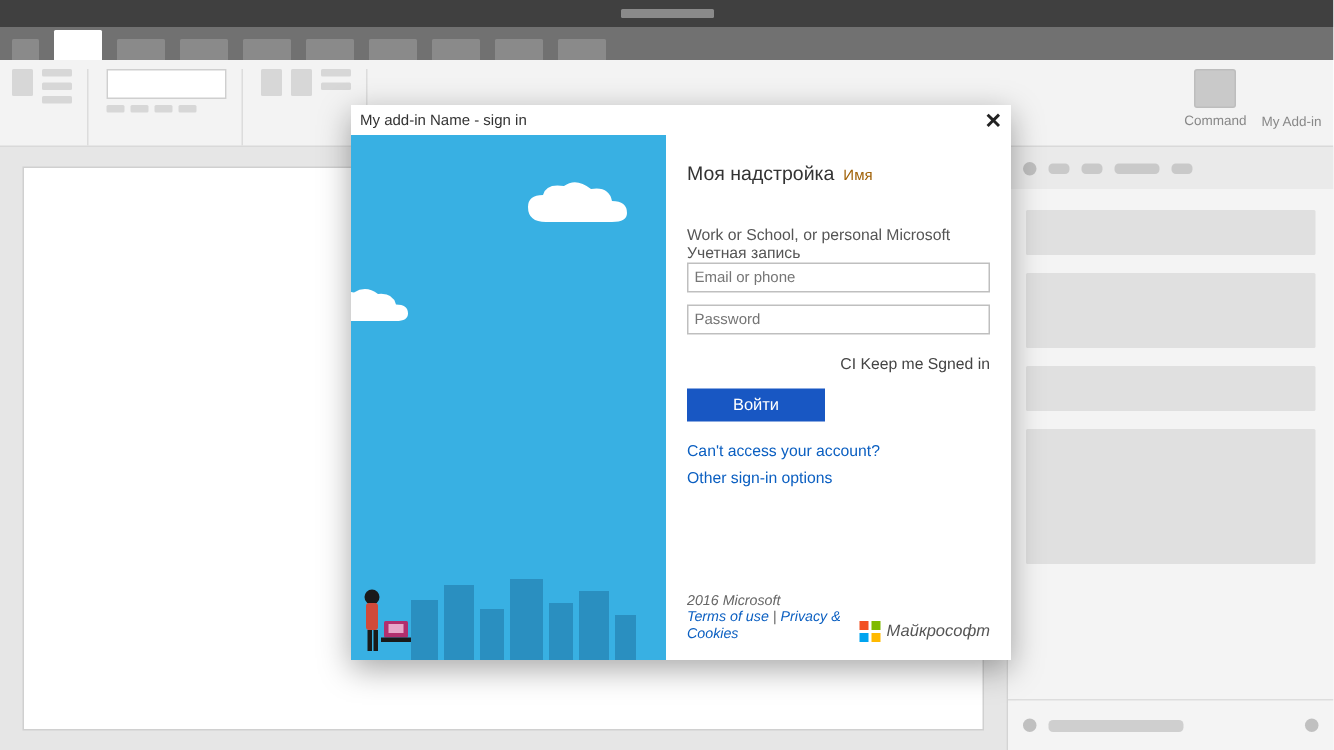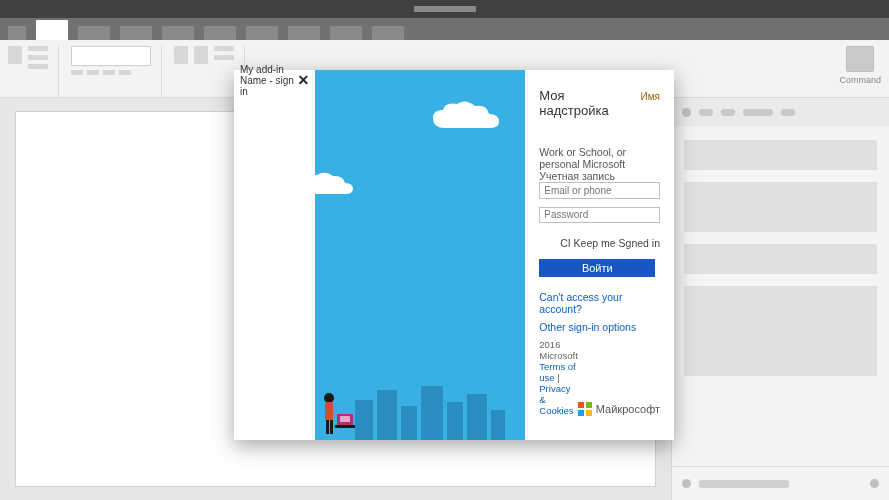--- a/index.html
+++ b/index.html
@@ -19,57 +19,57 @@
   .ribbon { background: #f3f3f3; border-bottom: 1px solid #d9d9d9; height: 58px; display: flex; align-items: stretch; padding: 6px 8px 0 8px; gap: 12px; }
   .ribbon-group { display: flex; gap: 6px; align-items: flex-start; padding-right: 10px; border-right: 1px solid #dcdcdc; }
   .ribbon-group:last-child { border-right: none; }
   .rib-col { display: flex; flex-direction: column; gap: 4px; }
   .rib-block { background: #d7d7d7; border-radius: 1px; }
   .rib-lg { width: 14px; height: 18px; }
   .rib-sm { width: 20px; height: 5px; }
   .rib-xs { width: 12px; height: 5px; }
   .rib-input { width: 80px; height: 20px; background: #fff; border: 1px solid #cfcfcf; }
   .ribbon-spacer { flex: 1; }
-  .ribbon-right { display: flex; align-items: flex-start; flex-direction: column; }
+  .ribbon-right { display: flex; gap: 10px; align-items: flex-start; }
   .command-btn { display: flex; flex-direction: column; align-items: center; gap: 3px; }
   .command-icon { width: 28px; height: 26px; background: #c9c9c9; border: 1px solid #bdbdbd; border-radius: 2px; }
   .command-label { font-size: 9px; color: #888; }
 
   
   .workspace { position: absolute; top: 98px; left: 0; right: 0; bottom: 0; display: flex; background: #e6e6e6; }
   .doc-area { flex: 1; padding: 14px 16px; }
   .doc-page { background: #fff; width: 100%; height: 100%; box-shadow: 0 0 0 1px #d0d0d0; }
   .taskpane { width: 218px; background: #f4f4f4; border-left: 1px solid #d4d4d4; display: flex; flex-direction: column; }
   .taskpane-header { height: 28px; background: #eaeaea; display: flex; align-items: center; padding: 0 10px; gap: 8px; }
   .tph-dot { width: 9px; height: 9px; background: #bfbfbf; border-radius: 50%; }
   .tph-bar { height: 7px; background: #c9c9c9; border-radius: 3px; }
   .taskpane-body { flex: 1; padding: 14px 12px; display: flex; flex-direction: column; gap: 12px; }
   .tp-block { background: #e0e0e0; border-radius: 1px; }
   .tp-footer { height: 34px; border-top: 1px solid #ddd; display: flex; align-items: center; padding: 0 10px; gap: 8px; }
 
   
-  .dialog { position: absolute; top: 70px; left: 234px; width: 440px; height: 370px; background: #fff; box-shadow: 0 6px 20px rgba(0,0,0,0.35); display: flex; flex-direction: row; }
+  .dialog { position: absolute; top: 70px; left: 234px; width: 440px; height: 370px; background: #fff; box-shadow: 0 6px 20px rgba(0,0,0,0.35); display: flex; flex-direction: column; }
   .dialog-titlebar { height: 20px; padding: 0 6px; display: flex; align-items: center; justify-content: space-between; }
   .dialog-title { font-size: 10px; color: #333; }
   .dialog-close { font-size: 14px; font-weight: bold; cursor: pointer; color: #222; line-height: 1; }
   .dialog-body { flex: 1; display: flex; }
   .dialog-left { width: 210px; background: #38b0e3; position: relative; overflow: hidden; }
   .cloud1 { position: absolute; top: 30px; left: 110px; }
   .cloud2 { position: absolute; top: 100px; left: -24px; }
   .city { position: absolute; bottom: 0; left: 0; right: 0; height: 60px; }
-  .dialog-right { flex: 1; padding: 18px 14px 24px 14px; display: flex; flex-direction: column; font-size: 10.5px; color: #333; }
+  .dialog-right { flex: 1; padding: 18px 14px 12px 14px; display: flex; flex-direction: column; font-size: 10.5px; color: #333; }
   .brand-row { display: flex; align-items: baseline; gap: 6px; margin-bottom: 28px; }
   .brand-main { font-size: 13px; color: #333; }
   .brand-name { font-size: 10px; color: #a16207; }
   .account-label { font-size: 10.5px; color: #555; margin-bottom: 0; }
   .field { width: 100%; border: 1px solid #bfbfbf; height: 20px; font-size: 10px; padding: 0 4px; color: #777; margin-bottom: 8px; background: #fff; }
   .keep-row { font-size: 10.5px; color: #444; margin: 6px 0 10px 0; text-align: right; }
-  .signin-btn { width: 116px; height: 22px; background: #1857c3; color: #fff; border: none; font-size: 11px; cursor: pointer; margin-bottom: 14px; }
+  .signin-btn { width: 92px; height: 22px; background: #1857c3; color: #fff; border: none; font-size: 11px; cursor: pointer; margin-bottom: 14px; }
   .link { color: #0b5fc1; font-size: 10.5px; display: block; margin-bottom: 6px; cursor: pointer; }
-  .dialog-footer { margin-top: auto; display: flex; justify-content: flex-start; align-items: flex-end; font-size: 9.5px; color: #666; }
+  .dialog-footer { margin-top: auto; display: flex; justify-content: flex-start; align-items: flex-end; font-size: 9.5px; color: #666; font-style: italic; }
   .footer-links a { color: #0b5fc1; text-decoration: none; }
   .ms-brand { display: flex; align-items: center; gap: 4px; font-size: 11px; color: #555; }
   .ms-logo { width: 14px; height: 14px; display: grid; grid-template-columns: 1fr 1fr; grid-template-rows: 1fr 1fr; gap: 1.5px; }
   .ms-logo span:nth-child(1){ background:#f25022;} 
   .ms-logo span:nth-child(2){ background:#7fba00;} 
   .ms-logo span:nth-child(3){ background:#00a4ef;} 
   .ms-logo span:nth-child(4){ background:#ffb900;}
 </style>
 </head>
 <body>

